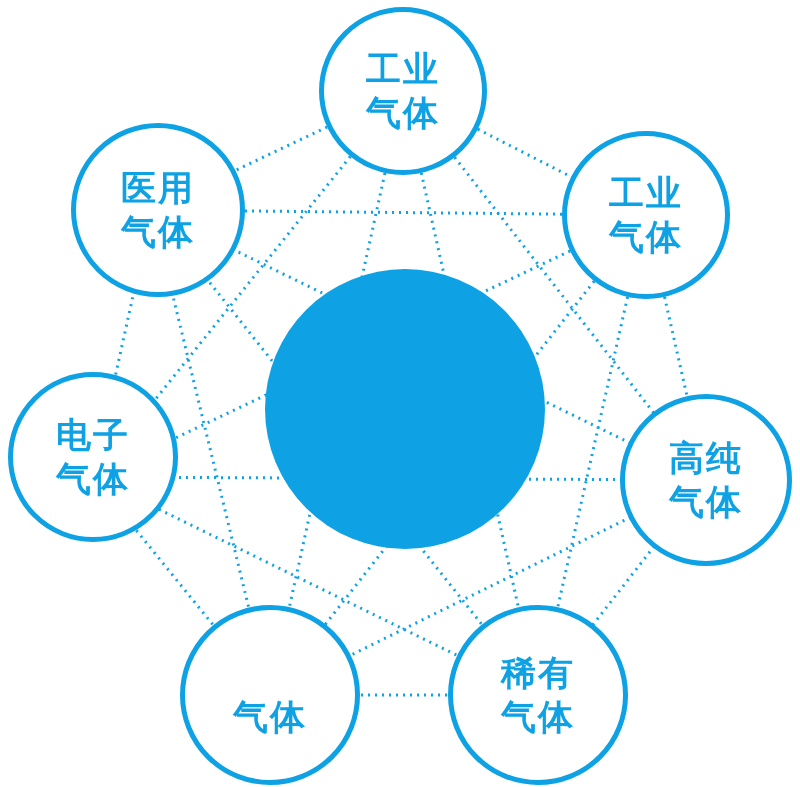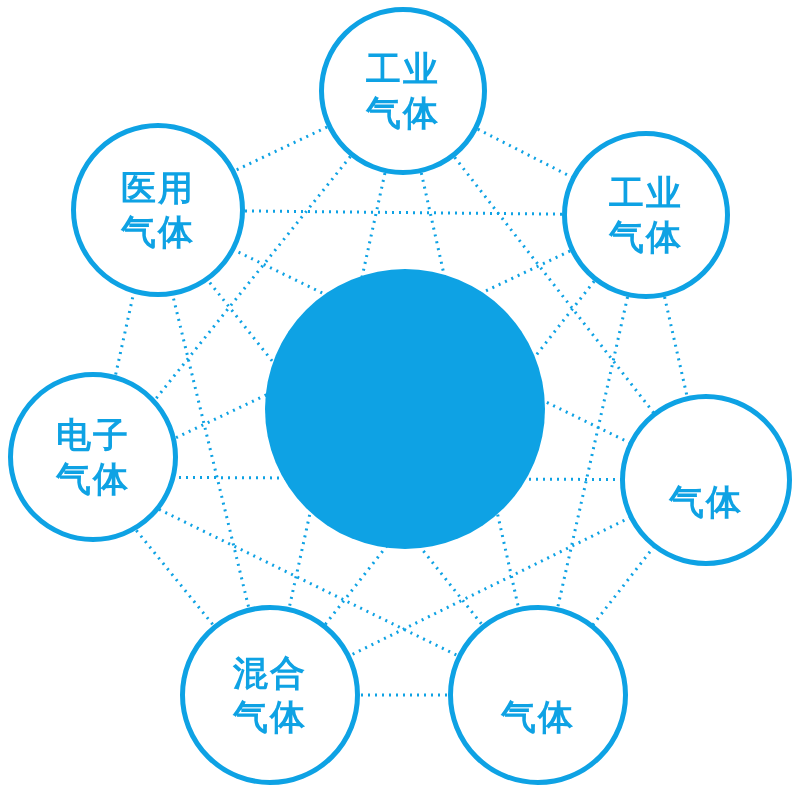--- a/index.html
+++ b/index.html
@@ -105,29 +105,29 @@
 
   <div class="node node-top">
     <div class="label"><span>工业</span><br><span>气体</span></div>
   </div>
 
   <div class="node node-top-right">
     <div class="label"><span>工业</span><br><span>气体</span></div>
   </div>
 
   <div class="node node-right">
-    <div class="label"><br><span>气体</span></div>
+    <div class="label"><span>高纯</span><br><span>气体</span></div>
   </div>
 
   <div class="node node-bottom-right">
-    <div class="label"><br><span>气体</span></div>
+    <div class="label"><span>稀有</span><br><span>气体</span></div>
   </div>
 
   <div class="node node-bottom-left">
-    <div class="label"><span>混合</span><br><span>气体</span></div>
+    <div class="label"><br><span>气体</span></div>
   </div>
 
   <div class="node node-left">
     <div class="label"><span>电子</span><br><span>气体</span></div>
   </div>
 
   <div class="node node-top-left">
     <div class="label"><span>医用</span><br><span>气体</span></div>
   </div>
 

